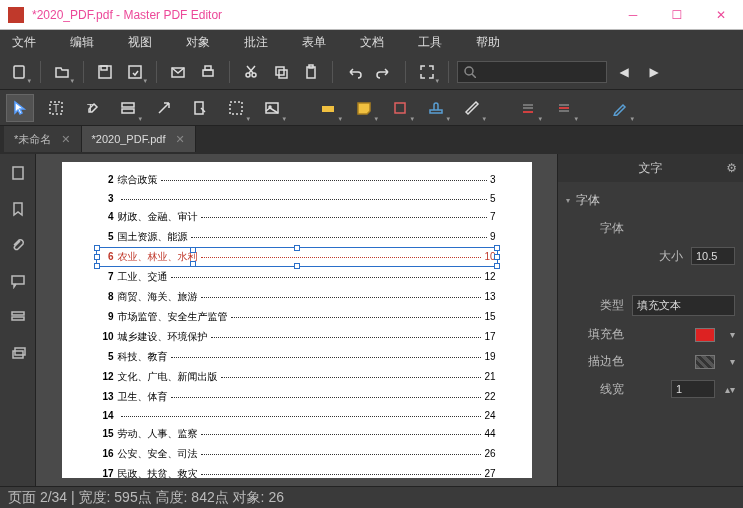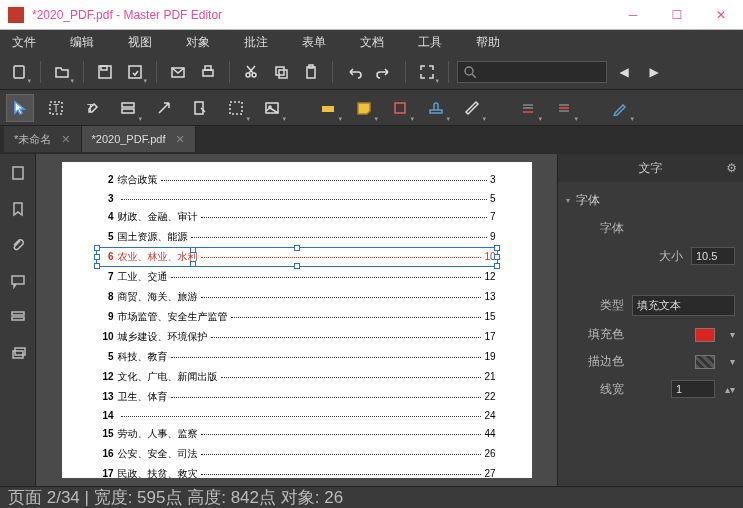--- a/index.html
+++ b/index.html
@@ -50,21 +50,21 @@
 .rpanel .hdr .opt{position:absolute;right:6px;color:#aaa;cursor:pointer}
 .rpanel .section{padding:4px 8px}
 .rpanel .secthdr{display:flex;align-items:center;gap:6px;padding:6px 0;color:#ccc;cursor:pointer}
 .rpanel .secthdr::before{content:"▾";font-size:8px;color:#999}
 .rpanel .secthdr.collapsed::before{content:"▸"}
 .rpanel .row{display:flex;align-items:center;padding:5px 0 5px 16px;gap:8px;color:#bbb}
 .rpanel .row .lbl{width:42px;text-align:right}
 .rpanel .input{background:#2a2a2a;border:1px solid #555;color:#ddd;padding:2px 4px;font-size:11px;flex:1;min-width:0}
 .rpanel .swatch{width:20px;height:14px;border:1px solid #777}
 .rpanel .drop{display:flex;align-items:center;justify-content:flex-end;color:#aaa;font-size:10px;width:12px}
-.statusbar{height:22px;background:#3a3a3a;border-top:1px solid #222;display:flex;align-items:center;padding:0 8px;color:#bbb;font-size:17px}
+.statusbar{height:22px;background:#3a3a3a;border-top:1px solid #222;display:flex;align-items:center;padding:0 8px;color:#bbb;font-size:14px}
 svg{width:16px;height:16px;fill:none;stroke:currentColor;stroke-width:1.5}
 </style>
 </head>
 <body>
 
 <div class="titlebar">
   <div class="logo"></div>
   <div class="title">*2020_PDF.pdf - Master PDF Editor</div>
   <div class="wbtn">─</div>
   <div class="wbtn">☐</div>

